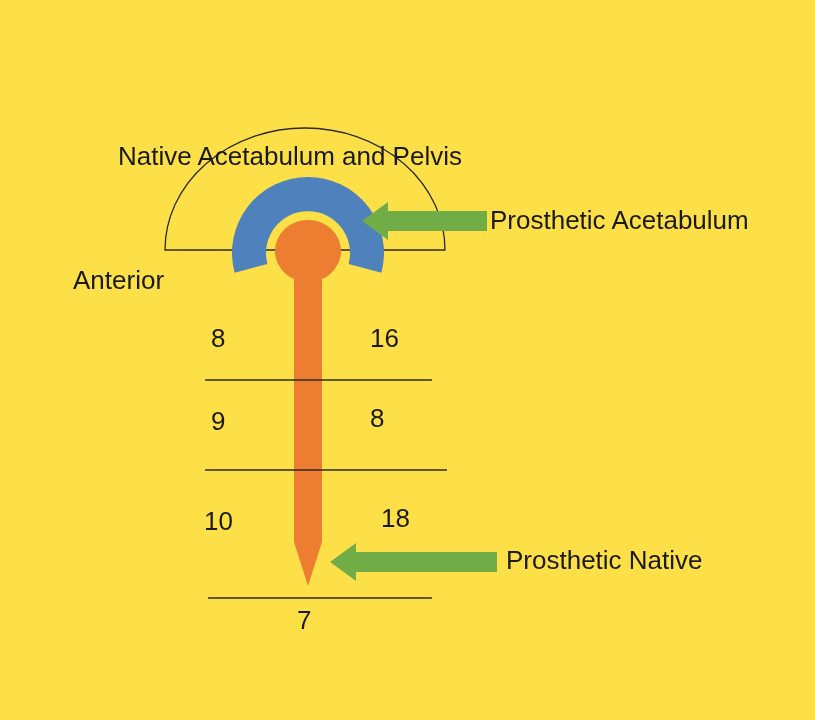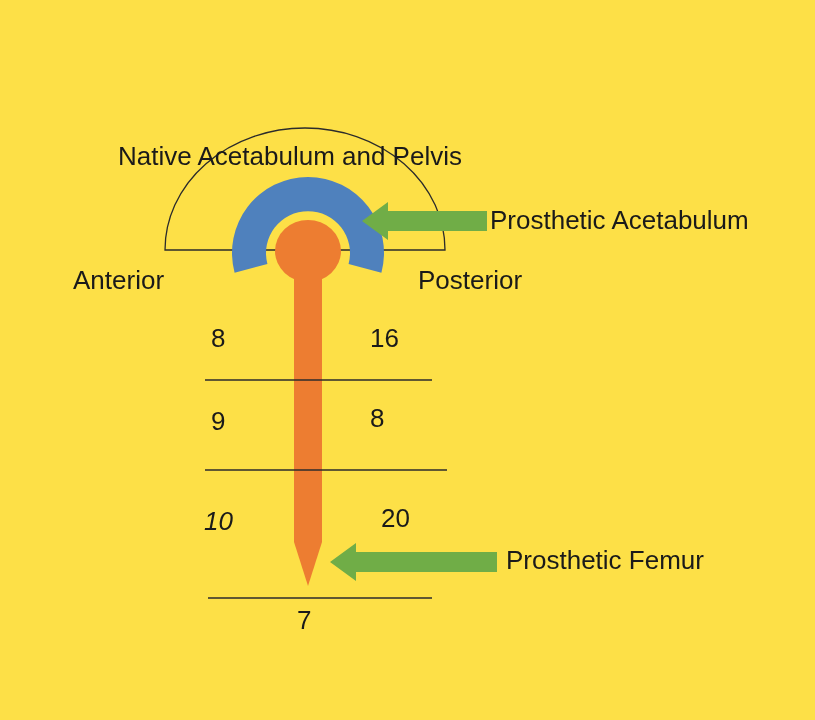--- a/index.html
+++ b/index.html
@@ -54,31 +54,30 @@
 
     <path d="M 330 562 L 356 543 L 356 552 L 497 552 L 497 572 L 356 572 L 356 581 Z" fill="#70ad47"></path>
   </svg>
 
   <div class="label" style="left:118px; top:142px;">Native Acetabulum and Pelvis</div>
 
   <div class="label" style="left:490px; top:206px;">Prosthetic Acetabulum</div>
 
   <div class="label" style="left:73px; top:266px;">Anterior</div>
 
-  <div class="label" style="left:418px; top:266px;">Posterior</div>
 
   <div class="label" style="left:211px; top:324px;">8</div>
 
   <div class="label" style="left:370px; top:324px;">16</div>
 
   <div class="label" style="left:211px; top:407px;">9</div>
 
   <div class="label" style="left:370px; top:404px;">8</div>
 
-  <div class="label" style="left:204px; top:507px;font-style:italic;">10</div>
+  <div class="label" style="left:204px; top:507px;">10</div>
 
-  <div class="label" style="left:381px; top:504px;">20</div>
+  <div class="label" style="left:381px; top:504px;">18</div>
 
-  <div class="label" style="left:506px; top:546px;">Prosthetic Femur</div>
+  <div class="label" style="left:506px; top:546px;">Prosthetic Native</div>
 
   <div class="label" style="left:297px; top:606px;">7</div>
 
 </div>
 
 </body></html>

